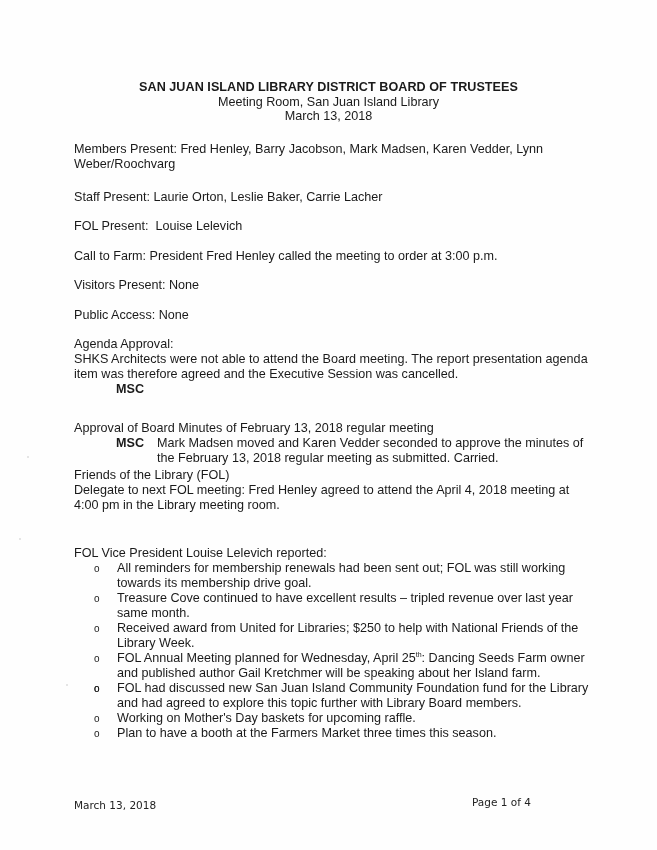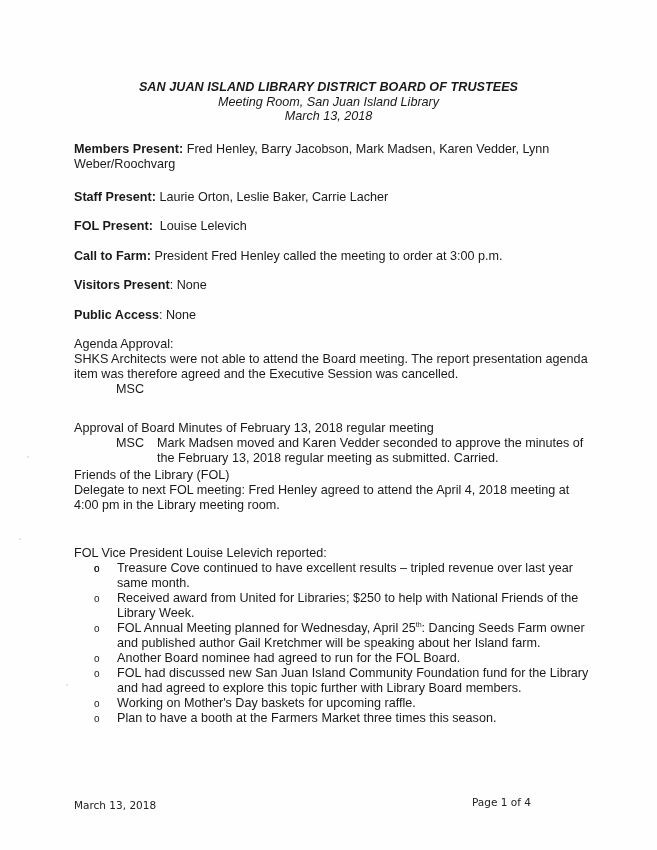--- a/index.html
+++ b/index.html
@@ -1,27 +1,27 @@
 <!DOCTYPE html>
 <html><head>
 <meta charset="utf-8">
 <style>
   html, body { margin: 0; padding: 0; background: #ffffff; }
   body {
     width: 657px; height: 850px; position: relative; overflow: hidden;
     font-family: "Liberation Sans", sans-serif; color: #1a1a1a;
   }
   .page { position: absolute; left: 0; top: 0; width: 657px; height: 850px; background: #fefefe; }
-  .header { position: absolute; left: 0; top: 80px; width: 657px; text-align: center; font-size: 12.6px; line-height: 14.5px; font-style: italic; }
+  .header { position: absolute; left: 0; top: 80px; width: 657px; text-align: center; font-size: 12.6px; line-height: 14.5px; }
   .header .title { font-weight: bold; font-size: 12.6px; letter-spacing: 0.05px; }
   .block { position: absolute; left: 74px; width: 520px; font-size: 12.6px; line-height: 15px; }
-  .lbl { font-weight: bold; }
+  .lbl { font-weight: normal; }
   .heading { font-weight: normal; display: block; }
   .msc { position: relative; padding-left: 83px; margin-left: 0; }
-  .msc .msc-lbl { position: absolute; left: 42px; top: 0; font-weight: normal; }
+  .msc .msc-lbl { position: absolute; left: 42px; top: 0; font-weight: bold; }
   ul.bullets { list-style: none; margin: 0; padding: 0; }
   ul.bullets li { position: relative; padding-left: 43px; line-height: 15px; }
   ul.bullets li .bullet { position: absolute; left: 20px; top: 0; font-size: 10px; }
   sup { font-size: 7px; line-height: 0; }
   .footer { position: absolute; top: 799px; font-family: "DejaVu Sans", sans-serif; font-size: 10.5px; color: #222; }
   .speck { position: absolute; width: 2px; height: 2px; background: #ddd; border-radius: 1px; }
 </style>
 </head>
 <body>
 
@@ -74,25 +74,25 @@
   </div>
 
   <div class="block" style="top:468px;">
     <span class="heading">Friends of the Library (FOL)</span>
     <div>Delegate to next FOL meeting: Fred Henley agreed to attend the April 4, 2018 meeting at 4:00 pm in the Library meeting room.</div>
   </div>
 
   <div class="block" style="top:546px;">
     <div>FOL Vice President Louise Lelevich reported:</div>
     <ul class="bullets">
-      <li><span class="bullet">o</span></li>
+      <li><span class="bullet">o</span><span>All reminders for membership renewals had been sent out; FOL was still working towards its membership drive goal.</span></li>
       <li><span class="bullet">o</span><span>Treasure Cove continued to have excellent results – tripled revenue over last year same month.</span></li>
       <li><span class="bullet">o</span><span>Received award from United for Libraries; $250 to help with National Friends of the Library Week.</span></li>
       <li><span class="bullet">o</span><span>FOL Annual Meeting planned for Wednesday, April 25</span><sup>th</sup><span>: Dancing Seeds Farm owner and published author Gail Kretchmer will be speaking about her Island farm.</span></li>
-      <li><span class="bullet">o</span><span>Another Board nominee had agreed to run for the FOL Board.</span></li>
+      <li><span class="bullet">o</span></li>
       <li><span class="bullet">o</span><span>FOL had discussed new San Juan Island Community Foundation fund for the Library and had agreed to explore this topic further with Library Board members.</span></li>
       <li><span class="bullet">o</span><span>Working on Mother's Day baskets for upcoming raffle.</span></li>
       <li><span class="bullet">o</span><span>Plan to have a booth at the Farmers Market three times this season.</span></li>
     </ul>
   </div>
 
   <div class="footer" style="left:74px;">March 13, 2018</div>
   <div class="footer" style="left:472px; top:796px;">Page 1 of 4</div>
 
   <div class="speck" style="left:27px; top:456px;"></div>

